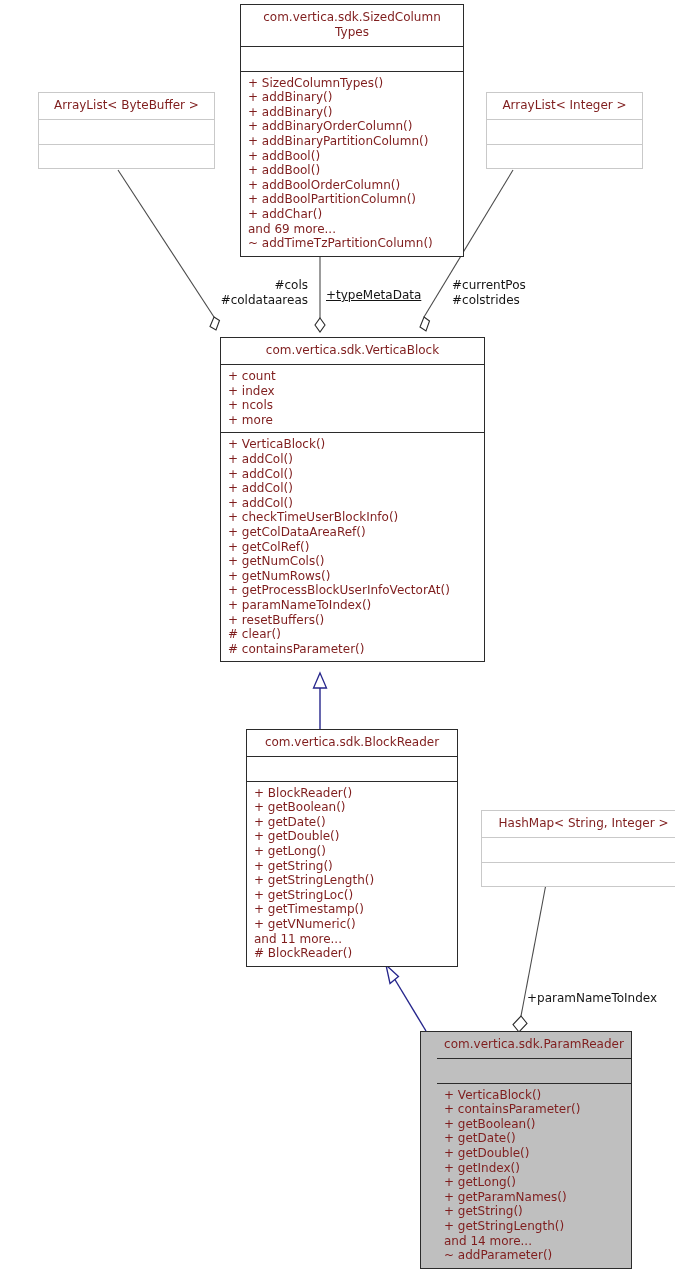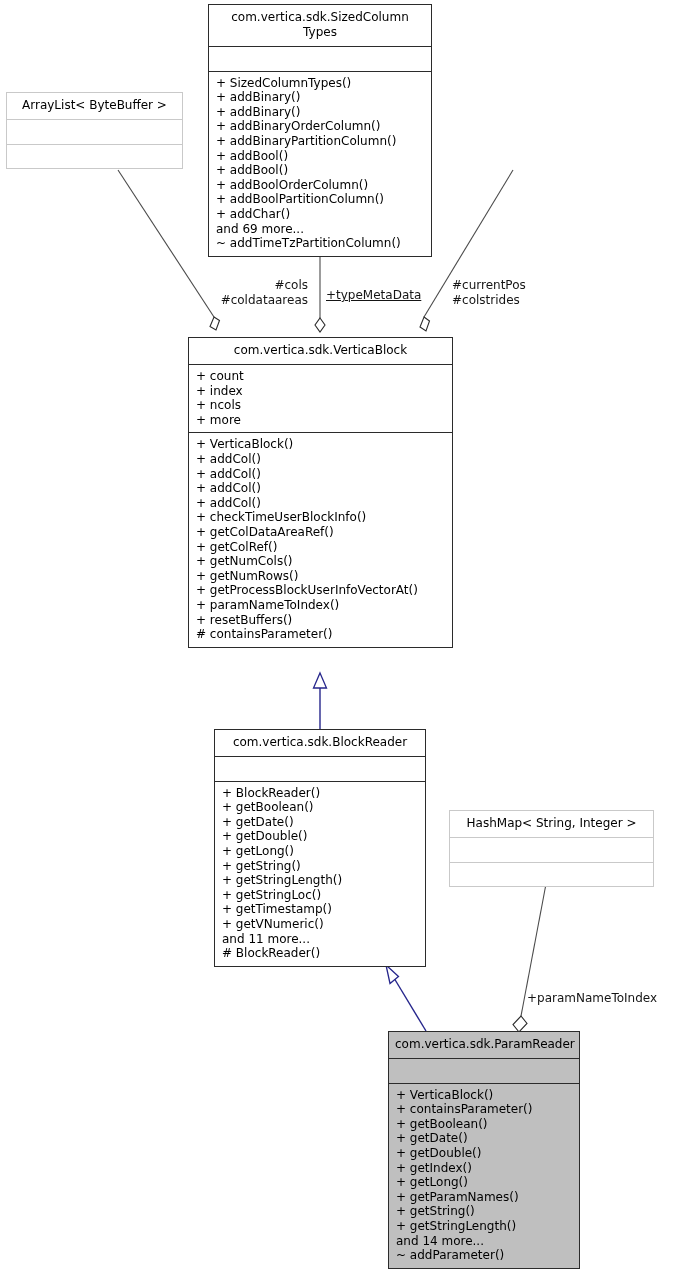--- a/index.html
+++ b/index.html
@@ -24,21 +24,22 @@
     width: 675px;
     height: 1277px;
     pointer-events: none;
   }
   .uml-class {
     position: absolute;
     box-sizing: border-box;
     background: #ffffff;
     border: 1px solid #2b2b2b;
     font-size: 12px;
-    color: #000000;
+    color: #7f1d1d;
+    margin-left: 32px;
   }
   .uml-class.light {
     border: 1px solid #c9c9c9;
   }
   .uml-class.highlight {
     background: #bfbfbf;
     border: 1px solid #2b2b2b;
   }
   .uml-title {
     text-align: center;
@@ -141,20 +142,29 @@
   <div class="uml-class light" style="left:6px; top:92px; width:177px;">
     <div class="uml-title">ArrayList&lt; ByteBuffer &gt;</div>
     <div class="uml-attrs">
       <div class="row">&nbsp;</div>
     </div>
     <div class="uml-ops">
       <div class="row">&nbsp;</div>
     </div>
   </div>
 
+  <div class="uml-class light" style="left:454px; top:92px; width:157px;">
+    <div class="uml-title">ArrayList&lt; Integer &gt;</div>
+    <div class="uml-attrs">
+      <div class="row">&nbsp;</div>
+    </div>
+    <div class="uml-ops">
+      <div class="row">&nbsp;</div>
+    </div>
+  </div>
 
   <div class="edge-label center" style="left:196px; top:278px; width:112px;">#cols
 #coldataareas</div>
 
   <div class="edge-label left" style="left:326px; top:288px; width:130px;text-decoration:underline;">+typeMetaData</div>
 
   <div class="edge-label left" style="left:452px; top:278px; width:130px;">#currentPos
 #colstrides</div>
 
   <div class="uml-class" style="left:188px; top:337px; width:265px;">
@@ -172,20 +182,21 @@
       <div class="row">+ addCol()</div>
       <div class="row">+ addCol()</div>
       <div class="row">+ checkTimeUserBlockInfo()</div>
       <div class="row">+ getColDataAreaRef()</div>
       <div class="row">+ getColRef()</div>
       <div class="row">+ getNumCols()</div>
       <div class="row">+ getNumRows()</div>
       <div class="row">+ getProcessBlockUserInfoVectorAt()</div>
       <div class="row">+ paramNameToIndex()</div>
       <div class="row">+ resetBuffers()</div>
+      <div class="row"># clear()</div>
       <div class="row"># containsParameter()</div>
     </div>
   </div>
 
   <div class="uml-class" style="left:214px; top:729px; width:212px;">
     <div class="uml-title">com.vertica.sdk.BlockReader</div>
     <div class="uml-attrs">
       <div class="row">&nbsp;</div>
     </div>
     <div class="uml-ops">
@@ -209,21 +220,21 @@
     <div class="uml-attrs">
       <div class="row">&nbsp;</div>
     </div>
     <div class="uml-ops">
       <div class="row">&nbsp;</div>
     </div>
   </div>
 
   <div class="edge-label left" style="left:527px; top:991px; width:150px;">+paramNameToIndex</div>
 
-  <div class="uml-class highlight" style="left:388px; top:1031px; width:192px;">
+  <div class="uml-class highlight" style="left:388px; top:1031px; width:212px;padding-left:16px;">
     <div class="uml-title">com.vertica.sdk.ParamReader</div>
     <div class="uml-attrs">
       <div class="row">&nbsp;</div>
     </div>
     <div class="uml-ops">
       <div class="row">+ VerticaBlock()</div>
       <div class="row">+ containsParameter()</div>
       <div class="row">+ getBoolean()</div>
       <div class="row">+ getDate()</div>
       <div class="row">+ getDouble()</div>

